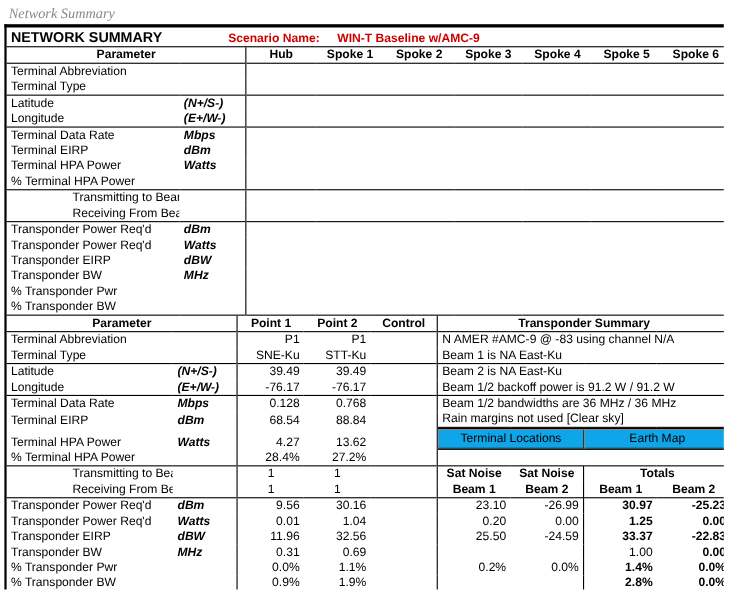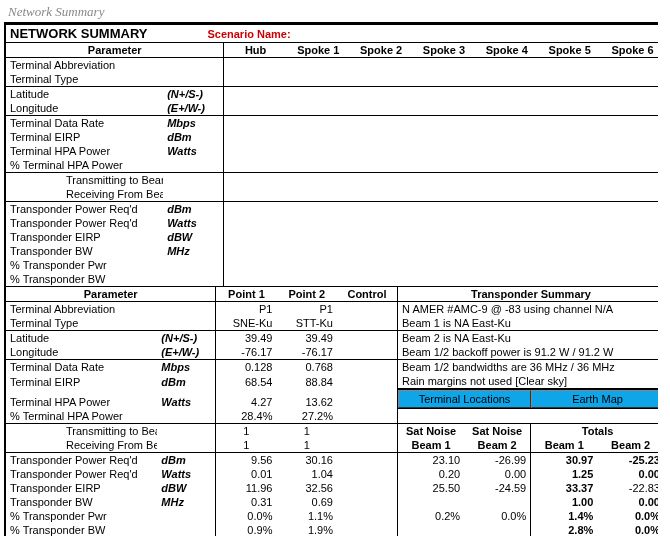--- a/index.html
+++ b/index.html
@@ -28,20 +28,21 @@
 </style>
 </head>
 <body>
 
 <div class="page">
   <div class="titlebar">Network Summary</div>
   <div class="sheet">
     <div class="hdr">
       <span class="hdr-left">NETWORK SUMMARY</span>
       <span class="hdr-mid">Scenario Name:</span>
+      <span class="hdr-right">WIN-T Baseline w/AMC-9</span>
     </div>
 
     <table>
       <colgroup>
         <col class="col-param">
           <col class="col-unit">
         <col class="col-d">
           <col class="col-d">
           <col class="col-d">
           <col class="col-d">
@@ -379,31 +380,31 @@
           </tr>
           <tr>
             <td>Transponder EIRP</td>
             <td class="col-unit br-r">dBW</td>
             <td class="lnum">11.96</td>
             <td class="lnum">32.56</td>
             <td class="br-r"></td>
             <td class="num">25.50</td>
             <td class="num br-r">-24.59</td>
             <td class="num" style="font-weight: bold;">33.37</td>
-            <td class="num" style="font-weight: normal;">-22.83</td>
+            <td class="num" style="font-weight: bold;">-22.83</td>
           </tr>
           <tr>
             <td>Transponder BW</td>
             <td class="col-unit br-r">MHz</td>
             <td class="lnum">0.31</td>
             <td class="lnum">0.69</td>
             <td class="br-r"></td>
             <td class="num"></td>
             <td class="num br-r"></td>
-            <td class="num" style="font-weight: bold;">1.00</td>
+            <td class="num" style="font-weight: normal;">1.00</td>
             <td class="num" style="font-weight: bold;">0.00</td>
           </tr>
           <tr>
             <td>% Transponder Pwr</td>
             <td class="col-unit br-r"></td>
             <td class="lnum">0.0%</td>
             <td class="lnum">1.1%</td>
             <td class="br-r"></td>
             <td class="num">0.2%</td>
             <td class="num br-r">0.0%</td>

